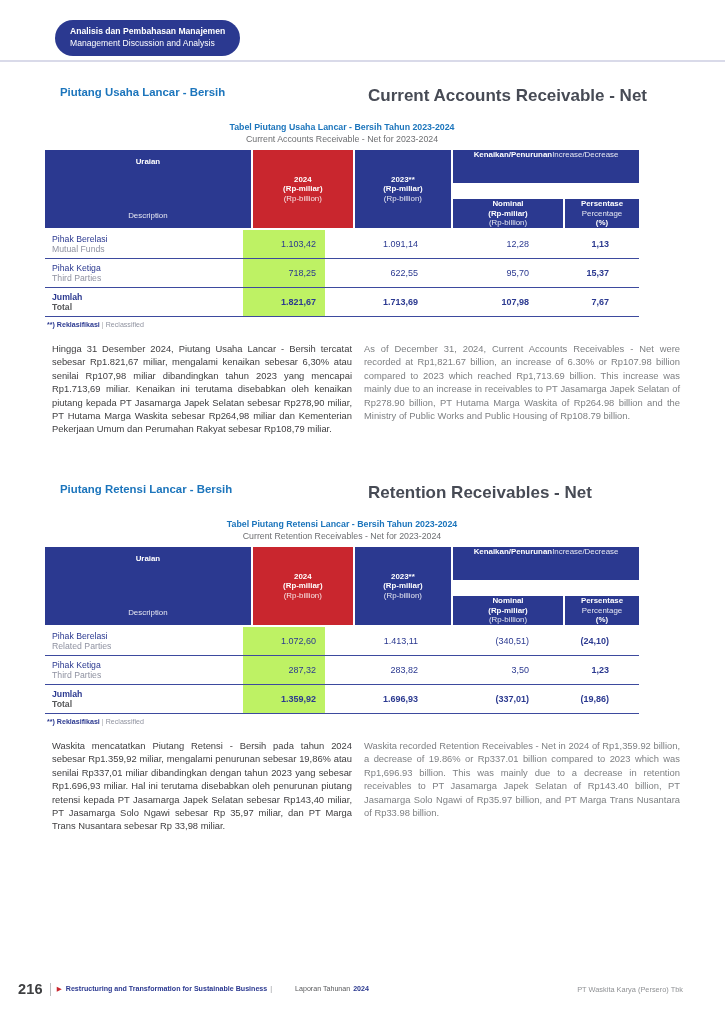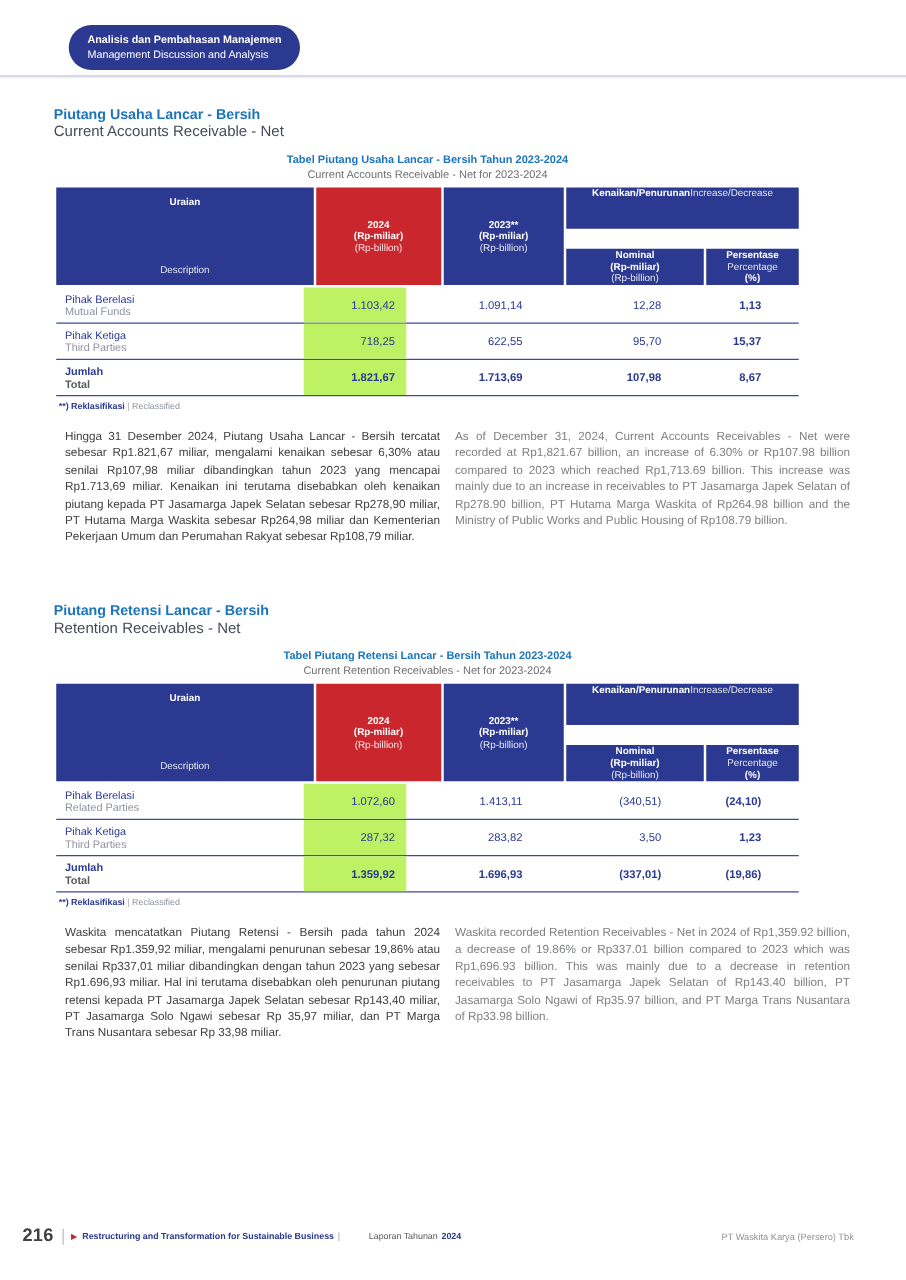--- a/index.html
+++ b/index.html
@@ -14,23 +14,23 @@
     position:absolute; left:55px; top:20px;
     background:#2B3990; color:#fff; border-radius:19px;
     padding:6px 15px 7px 15px; line-height:11.5px; font-size:8.6px;
     z-index:2;
   }
   .badge .b-id { font-weight:bold; }
   .badge .b-en { font-weight:normal; }
   .top-rule { position:absolute; left:0; right:0; top:60px; height:2px; background:#D9DAE9; }
 
   
-  .sec-heads { position:absolute; left:43px; width:628px; display:flex;flex-direction:column; }
+  .sec-heads { position:absolute; left:60px; width:628px; display:flex; }
   .sec-heads .h-id { width:308px; font-size:11.4px; font-weight:bold; color:#1C75BC; }
-  .sec-heads .h-en { width:320px; font-size:12px; font-weight:normal; color:#474B55; }
+  .sec-heads .h-en { width:320px; font-size:17px; font-weight:bold; color:#474B55; }
 
   
   .tcap { position:absolute; left:45px; width:594px; text-align:center; line-height:11.5px; }
   .tcap .cap-id { font-size:8.8px; font-weight:bold; color:#1C75BC; }
   .tcap .cap-en { font-size:8.8px; color:#6D6E71; }
 
   
   .fin { position:absolute; left:45px; width:594px; }
   .fin-head { display:flex; height:78px; color:#fff; text-align:center; }
   .fh-cell { background:#2B3990; display:flex; flex-direction:column; justify-content:center; }
@@ -165,21 +165,21 @@
         <div class="fr-num fr-pct">15,37</div>
       </div>
       <div class="fin-row total">
         <div class="fr-label">
           <div class="lab-id">Jumlah</div>
           <div class="lab-en">Total</div>
         </div>
         <div class="fr-num fr-v2024">1.821,67</div>
         <div class="fr-num fr-v2023">1.713,69</div>
         <div class="fr-num fr-nominal">107,98</div>
-        <div class="fr-num fr-pct">8,67</div>
+        <div class="fr-num fr-pct">7,67</div>
       </div>
     </div>
   </div>
 
   <div class="footnote" id="fn1">
     <span class="fn-id">**) Reklasifikasi</span><span class="fn-sep">|</span><span class="fn-en">Reclassified</span>
   </div>
 
   <div class="paras" id="paras1">
     <p class="p-id">Hingga 31 Desember 2024, Piutang Usaha Lancar - Bersih tercatat sebesar Rp1.821,67 miliar, mengalami kenaikan sebesar 6,30% atau senilai Rp107,98 miliar dibandingkan tahun 2023 yang mencapai Rp1.713,69 miliar. Kenaikan ini terutama disebabkan oleh kenaikan piutang kepada PT Jasamarga Japek Selatan sebesar Rp278,90 miliar, PT Hutama Marga Waskita sebesar Rp264,98 miliar dan Kementerian Pekerjaan Umum dan Perumahan Rakyat sebesar Rp108,79 miliar.</p>

